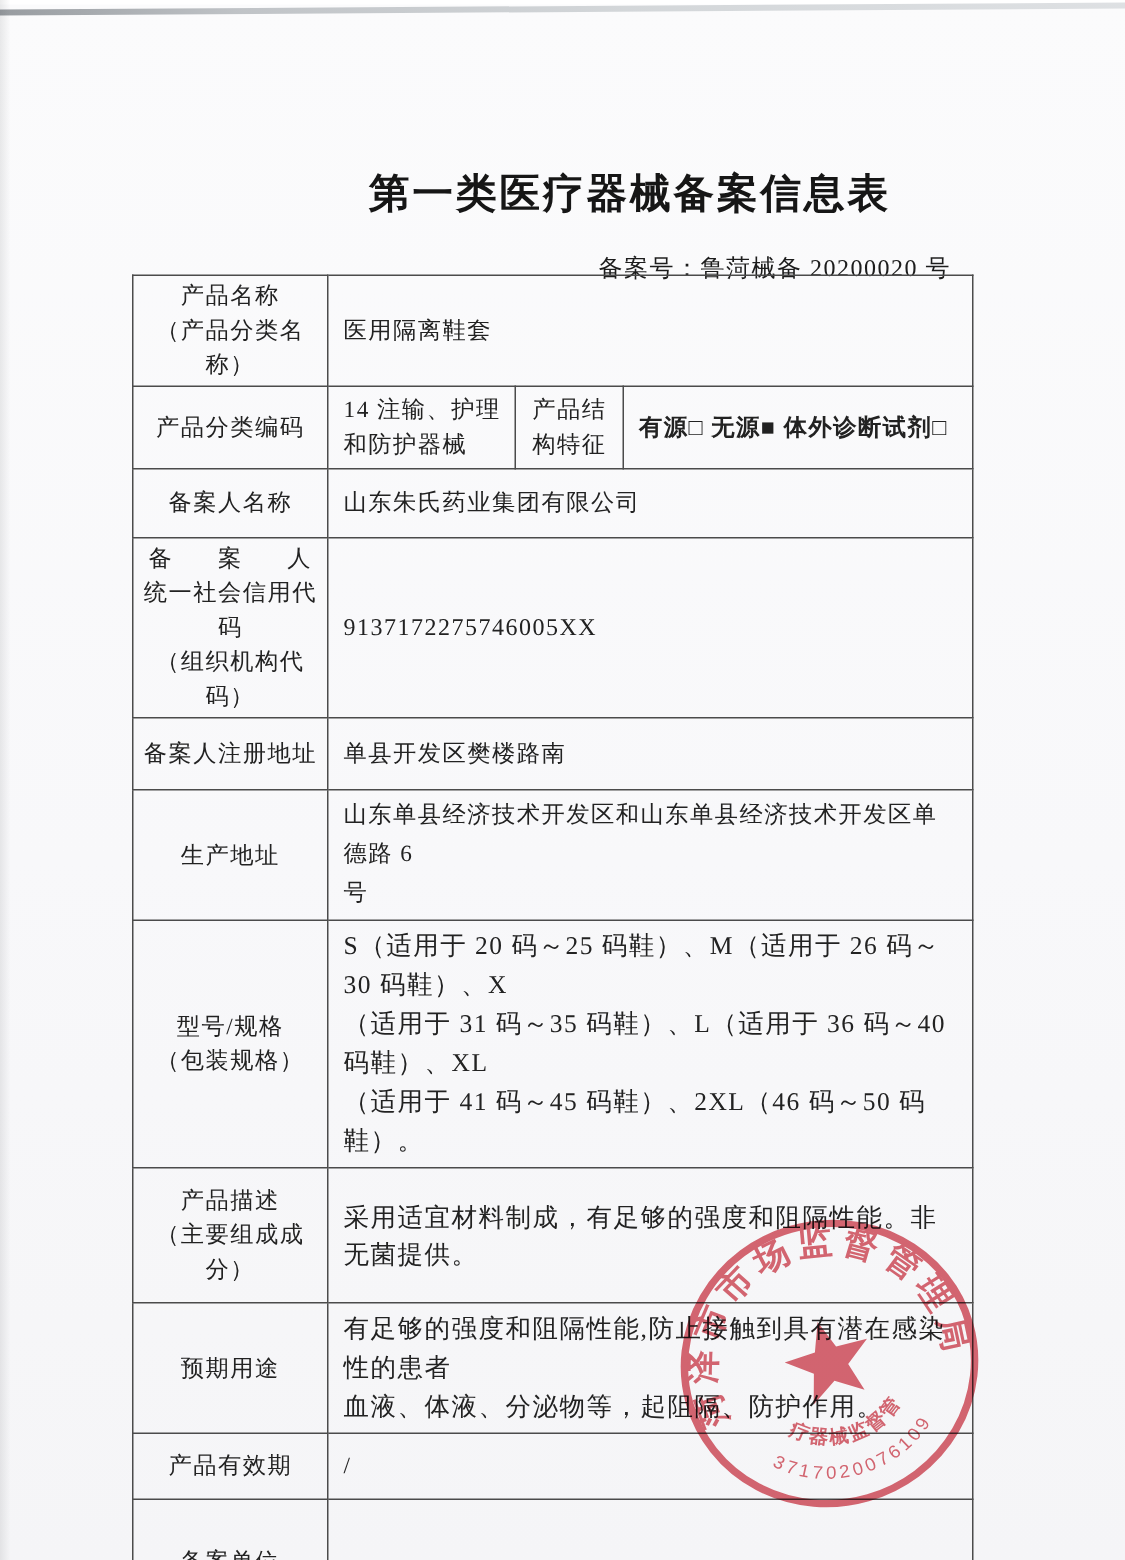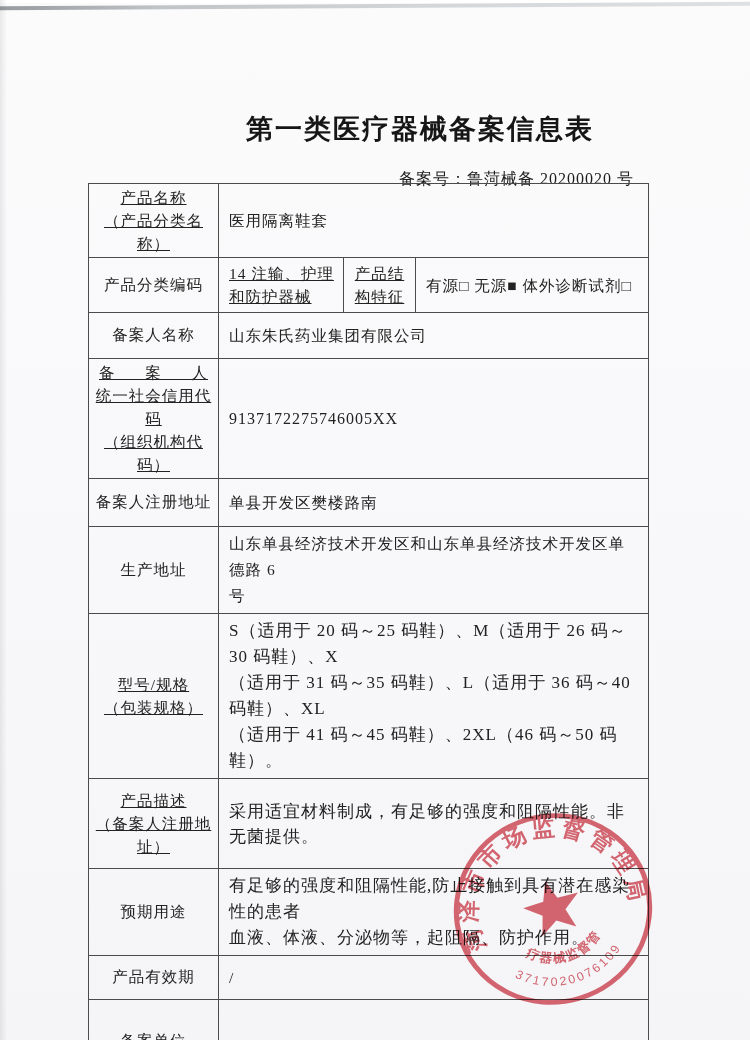--- a/index.html
+++ b/index.html
@@ -35,27 +35,27 @@
     position: absolute; top: 169px; left: 88px; width: 560px;
     text-align: right; padding-right: 14px; font-size: 16px; letter-spacing: 1px; color: #1c1c1c;
   }
   table.form {
     position: absolute; left: 88px; top: 183px; width: 560px;
     border-collapse: collapse; table-layout: fixed;
   }
   td { border: 1.6px solid #4b4b4b; vertical-align: middle; font-size: 15.5px; color: #222; }
   td.lbl { text-align: center; letter-spacing: 1px; padding: 2px 4px; }
   td.val { text-align: left; padding: 4px 8px 4px 10px; letter-spacing: 1px; line-height: 25px; }
-  .line { display: block; line-height: 23px; text-decoration: underline; }
+  .line { display: block; line-height: 23px; }
   .vline { display: block; line-height: 26px; }
   .wide { letter-spacing: 4.5px; }
   .code { letter-spacing: 2.5px; font-size: 16px; }
   .tight { letter-spacing: 0.2px; font-size: 17px; }
   .justify-line { text-align: justify; text-align-last: justify; padding: 0 6px; }
-  .checkbox-cell { padding-left: 16px; letter-spacing: 1.2px; font-size: 15.5px; }
+  .checkbox-cell { padding-left: 16px; letter-spacing: 1.2px; font-size: 15.5px; font-weight: bold; }
   .sign-cell { vertical-align: bottom; text-align: right; padding: 0 20px 8px 0; font-size: 16px; letter-spacing: 1px; }
   .stamp {
     position: absolute; left: 441px; top: 803px;
     mix-blend-mode: multiply; opacity: .88; pointer-events: none;
   }
 </style>
 </head>
 <body>
 
 <div class="paper">
@@ -130,21 +130,21 @@
         <td class="val tight" colspan="3">
           <span class="vline">S（适用于 20 码～25 码鞋）、M（适用于 26 码～30 码鞋）、X</span>
           <span class="vline">（适用于 31 码～35 码鞋）、L（适用于 36 码～40 码鞋）、XL</span>
           <span class="vline">（适用于 41 码～45 码鞋）、2XL（46 码～50 码鞋）。</span>
         </td>
       </tr>
 
       <tr style="height:90px">
         <td class="lbl">
           <span class="line">产品描述</span>
-          <span class="line">（备案人注册地址）</span>
+          <span class="line">（主要组成成分）</span>
         </td>
         <td class="val tight" colspan="3">采用适宜材料制成，有足够的强度和阻隔性能。非无菌提供。</td>
       </tr>
 
       <tr style="height:62px">
         <td class="lbl">预期用途</td>
         <td class="val tight" colspan="3">
           <span class="vline">有足够的强度和阻隔性能,防止接触到具有潜在感染性的患者</span>
           <span class="vline">血液、体液、分泌物等，起阻隔、防护作用。</span>
         </td>

